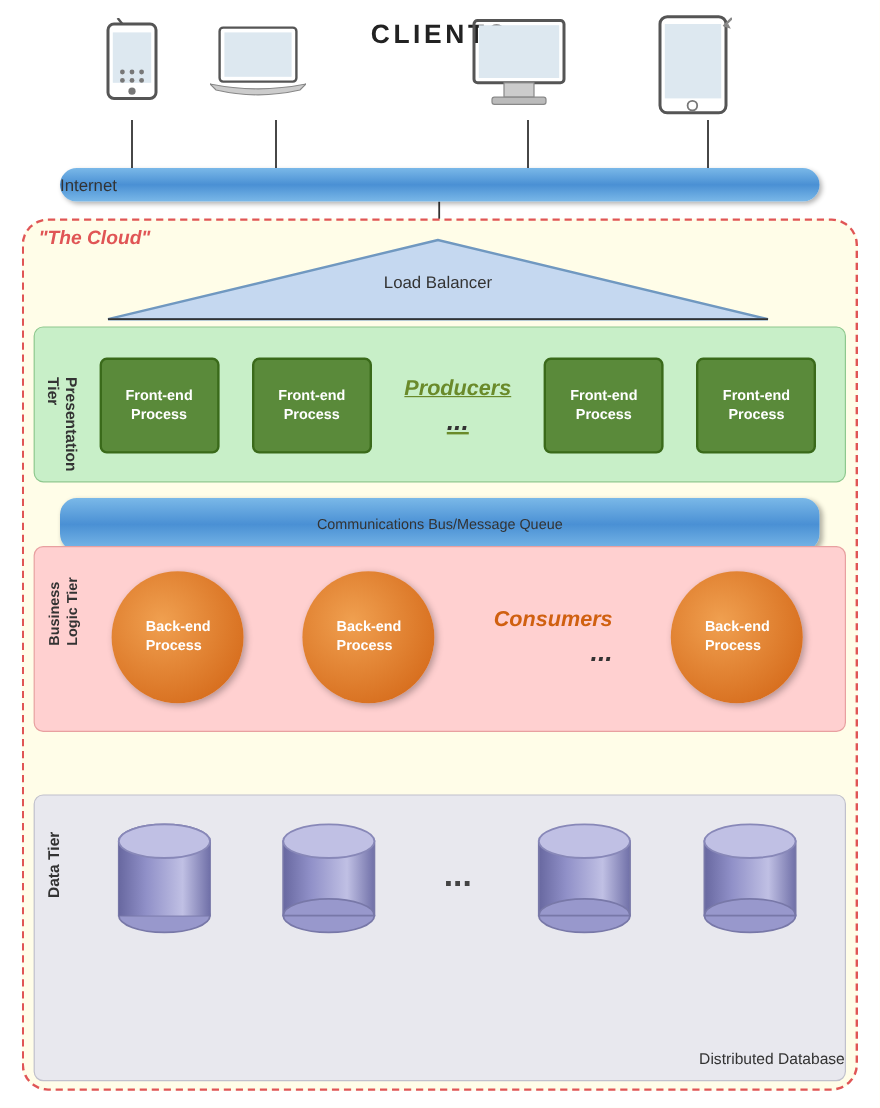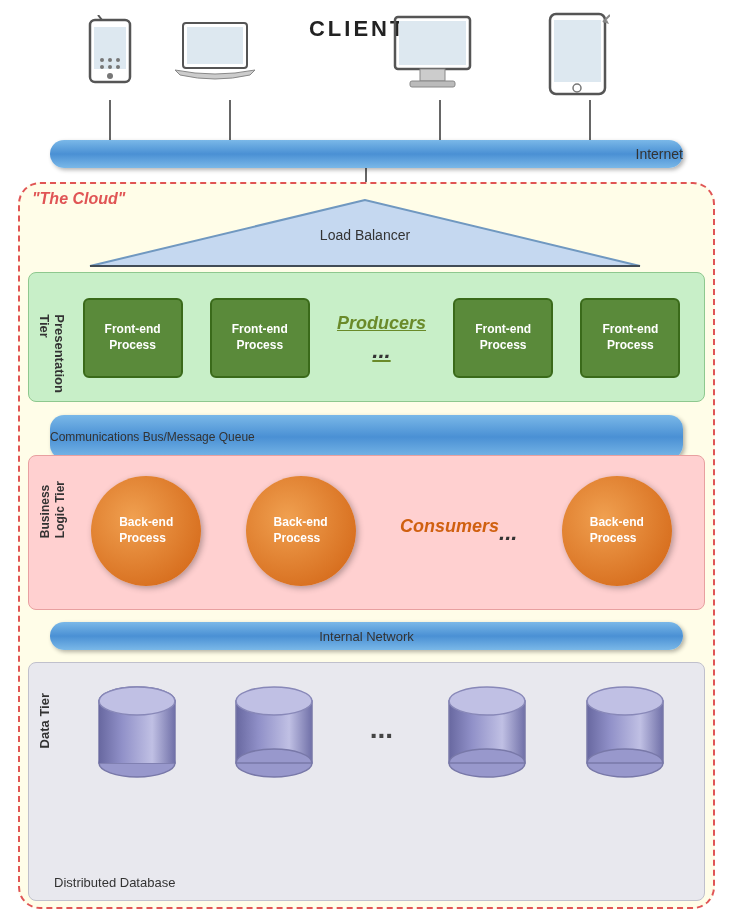--- a/index.html
+++ b/index.html
@@ -48,21 +48,21 @@
     .internet-bar {
       position: absolute;
       top: 140px;
       left: 50px;
       right: 50px;
       height: 28px;
       background: linear-gradient(to bottom, #7ab8e8, #4a90d4, #7ab8e8);
       border-radius: 14px;
       display: flex;
       align-items: center;
-      justify-content: flex-end;
+      justify-content: flex-start;
       color: #333;
       font-size: 14px;
       box-shadow: 2px 2px 4px rgba(0,0,0,0.3);
     }
 
     
     .cloud-box {
       position: absolute;
       top: 182px;
       left: 18px;
@@ -137,20 +137,21 @@
     .comm-bus {
       position: absolute;
       top: 415px;
       left: 50px;
       right: 50px;
       height: 44px;
       background: linear-gradient(to bottom, #7ab8e8, #4a90d4, #7ab8e8);
       border-radius: 14px;
       display: flex;
       align-items: center;
+      justify-content: center;
       color: #333;
       font-size: 12px;
       box-shadow: 2px 2px 4px rgba(0,0,0,0.3);
     }
 
     
     .business-tier {
       position: absolute;
       top: 455px;
       left: 28px;
@@ -187,22 +188,22 @@
       line-height: 1.3;
       box-shadow: 2px 2px 6px rgba(0,0,0,0.3);
     }
 
     .consumers-label {
       color: #d06010;
       font-style: italic;
       font-size: 18px;
       font-weight: bold;
       display: flex;
-      flex-direction: row;
-      align-items: flex-start;
+      flex-direction: column;
+      align-items: flex-end;
     }
 
     
     .internal-network {
       position: absolute;
       top: 622px;
       left: 50px;
       right: 50px;
       height: 28px;
       background: linear-gradient(to bottom, #7ab8e8, #4a90d4, #7ab8e8);
@@ -242,21 +243,21 @@
       display: flex;
       flex-direction: column;
       align-items: center;
     }
 
     .distributed-db-label {
       position: absolute;
       bottom: 10px;
       left: 0;
       right: 0;
-      text-align: left;
+      text-align: right;
       font-size: 13px;
       color: #333;
       padding-left: 25px;
     }
 
     
     .connectors-svg {
       position: absolute;
       top: 0;
       left: 0;
@@ -422,23 +423,20 @@
       <div class="consumers-label">
         <span style="font-style:italic;font-size:18px;font-weight:bold;color:#d06010;">Consumers</span>
         <span style="font-size:22px;color:#333;margin-top:4px;">...</span>
       </div>
       <div class="backend-circle">
         Back-end<br>Process
       </div>
     </div>
   </div>
 
-  <div class="internal-network">
-    <span>Internal Network</span>
-  </div>
 
   <div class="data-tier">
     <div class="tier-vertical-label" style="left:8px;top:30px;">
       <span style="writing-mode:vertical-rl;transform:rotate(180deg);font-size:13px;font-weight:bold;">Data Tier</span>
     </div>
 
     <div class="database-icons">
 
       <div class="db-icon">
         <svg width="85" height="100" viewBox="0 0 85 100">

